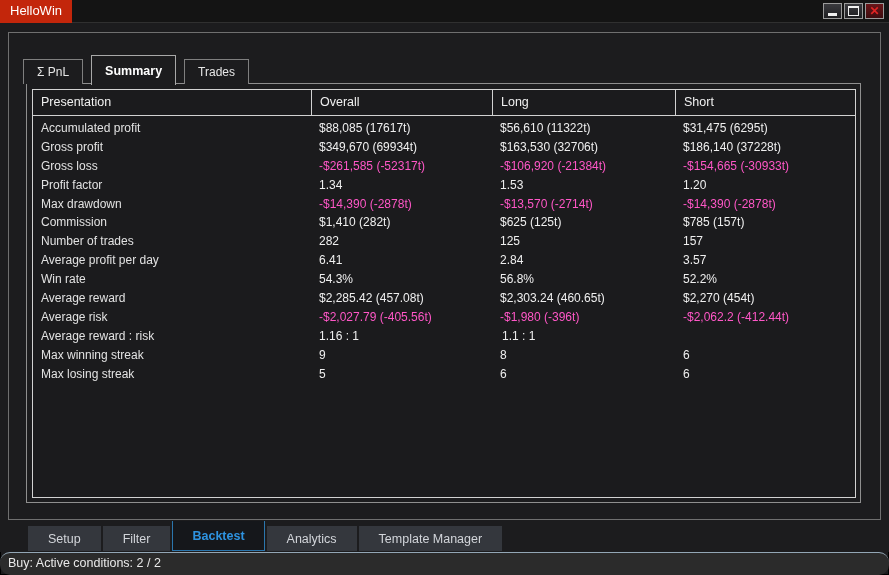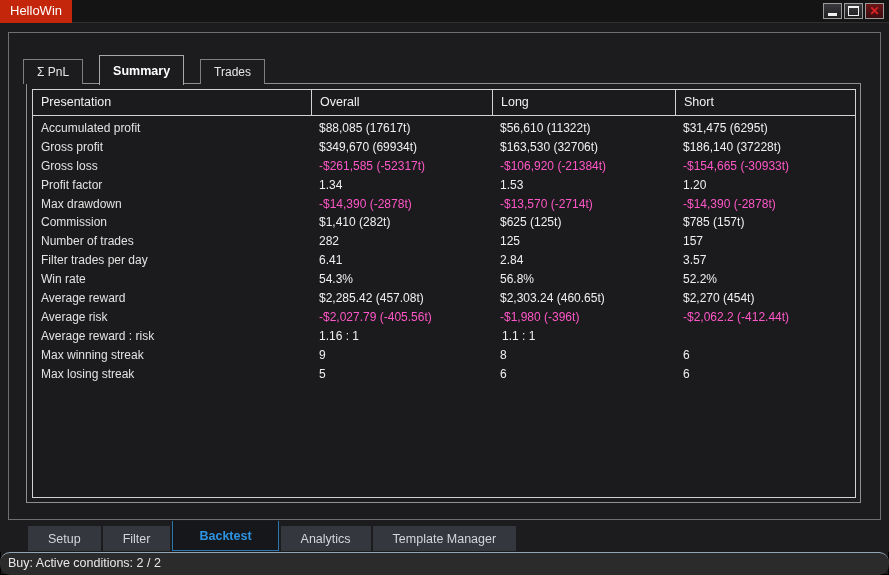--- a/index.html
+++ b/index.html
@@ -17,21 +17,21 @@
   .winbtn.close{background:linear-gradient(#6a1518,#3c0d10);}
   .glyph-min{display:block;width:9px;height:3px;background:#f0f0f0;margin-top:7px;}
   .glyph-max{display:block;width:9px;height:7px;border:1px solid #f0f0f0;border-top:2px solid #f0f0f0;}
   .glyph-close{color:var(--close-red);font-size:12px;font-weight:bold;line-height:14px;}
   
   .main{position:absolute;top:23px;left:0;right:0;bottom:23px;background:#1c1c1e;}
   .panel{position:absolute;left:8px;top:9px;width:871px;height:486px;border:1px solid #6f6f6f;background:#1c1c1e;}
   
   .tabstrip{position:absolute;left:14px;top:21px;height:30px;display:flex;align-items:flex-end;z-index:2;}
   .ttab{height:25px;box-sizing:border-box;padding:0 13px;display:flex;align-items:center;
-    border:1px solid #7f7f7f;border-bottom:none;background:#1c1c1e;color:#e6e6e6;font-size:12px;margin-right:16px;cursor:default;}
+    border:1px solid #7f7f7f;border-bottom:none;background:#1c1c1e;color:#e6e6e6;font-size:12px;margin-right:8px;cursor:default;}
   .ttab.active{height:30px;border-color:#a8a8a8;font-weight:bold;color:#fff;margin-bottom:-1px;background:#1c1c1e;font-size:12.5px;}
   
   .tabpage{position:absolute;left:17px;top:50px;right:19px;bottom:16px;border:1px solid #8f8f8f;}
   .table{position:absolute;left:5px;top:5px;right:4px;bottom:4px;border:1px solid #d2d2d2;background:#1b1b1d;}
   .thead{display:flex;height:25px;border-bottom:1px solid #d2d2d2;}
   .hcell{line-height:25px;font-size:12.5px;color:#f0f0f0;box-sizing:border-box;}
   .thead .col2,.thead .col3,.thead .col4{border-left:1px solid #d2d2d2;}
   .cell{padding-left:8px;white-space:nowrap;overflow:hidden;box-sizing:border-box;}
   .col1{width:278px;flex:none;}
   .col2{width:181px;flex:none;}
@@ -39,21 +39,21 @@
   .col4{flex:1;}
   .tbody{padding-top:3px;}
   .trow{display:flex;height:18.9px;line-height:19px;font-size:12px;color:#efefef;}
   .trow .col1{color:#e2e2e2;}
   .neg{color:var(--negative-pink);}
   
   .bottom-tabs{position:absolute;left:28px;bottom:1px;display:flex;align-items:flex-end;}
   .btab{height:25px;box-sizing:border-box;padding:12px 20px;margin-right:2px;display:flex;align-items:center;
     background:#34373d;color:#d2d5da;font-size:12.5px;cursor:default;}
   .btab.active{height:30px;background:#15171b;color:var(--tab-blue);font-weight:bold;
-    border:1px solid #2b76ad;border-top:none;padding:0 26px;}
+    border:1px solid #2b76ad;border-top:none;padding:0 19px;}
   
   .statusbar{position:absolute;left:0;right:0;bottom:0;height:22px;background:#2b2b2b;
     border-top:1px solid #93a6b5;box-sizing:content-box;border-radius:10px;}
   .status-text{line-height:21px;padding-left:8px;font-size:12.5px;color:#e9e9e9;}
 </style>
 </head>
 <body>
 
 <div class="titlebar">
   <span class="app-title">HelloWin</span>
@@ -124,21 +124,21 @@
               <div class="cell col3">$625 (125t)</div>
               <div class="cell col4">$785 (157t)</div>
             </div>
             <div class="trow">
               <div class="cell col1">Number of trades</div>
               <div class="cell col2">282</div>
               <div class="cell col3">125</div>
               <div class="cell col4">157</div>
             </div>
             <div class="trow">
-              <div class="cell col1">Filter trades per day</div>
+              <div class="cell col1">Average profit per day</div>
               <div class="cell col2">6.41</div>
               <div class="cell col3">2.84</div>
               <div class="cell col4">3.57</div>
             </div>
             <div class="trow">
               <div class="cell col1">Win rate</div>
               <div class="cell col2">54.3%</div>
               <div class="cell col3">56.8%</div>
               <div class="cell col4">52.2%</div>
             </div>

